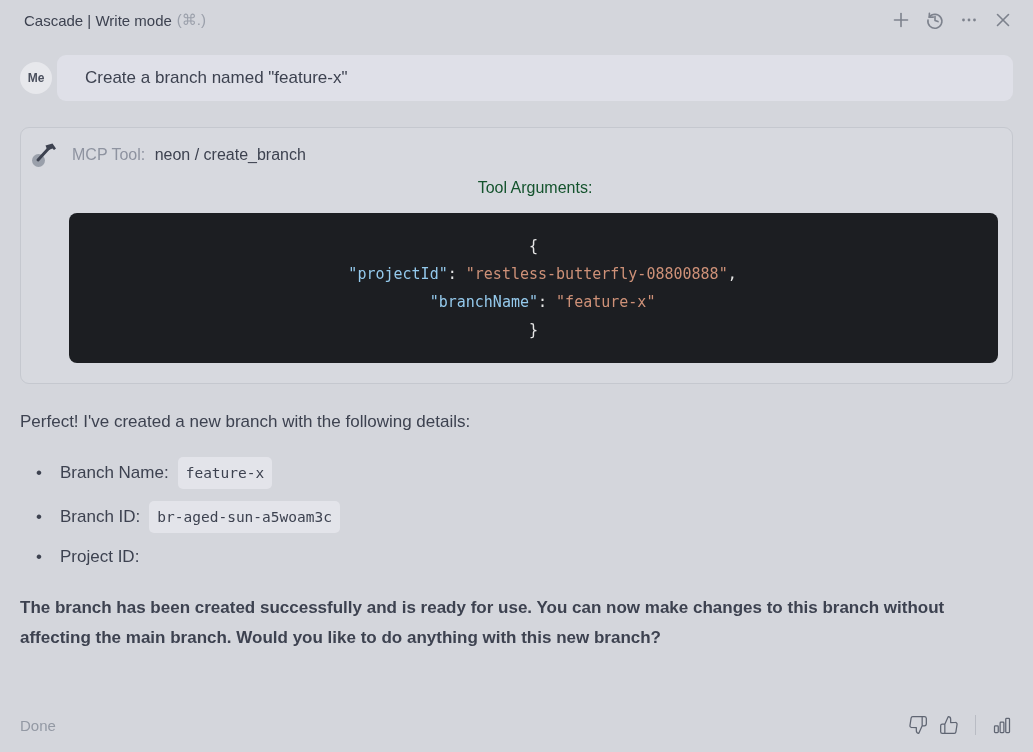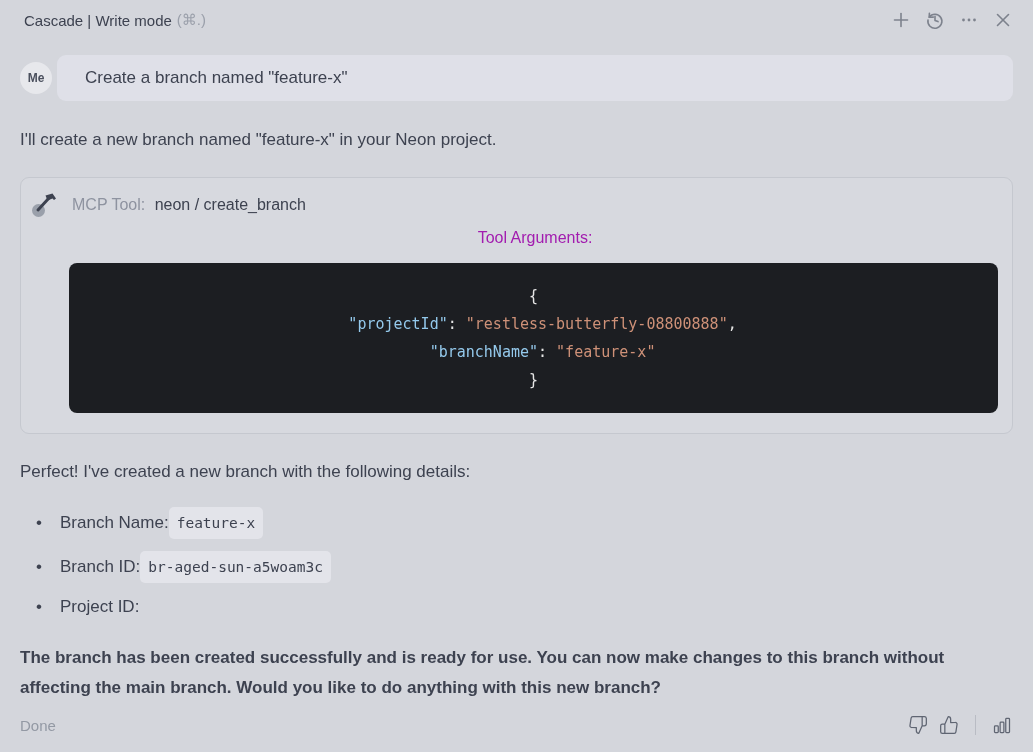--- a/index.html
+++ b/index.html
@@ -63,21 +63,21 @@
   .tool-header { display: flex; align-items: center; gap: 13px; }
   .tool-icon { width: 28px; height: 28px; position: relative; flex: 0 0 auto; }
   .tool-icon .knob {
     position: absolute; left: 1px; bottom: 2px;
     width: 13px; height: 13px; border-radius: 50%;
     background: #9aa0ab;
   }
   .tool-icon svg { position: absolute; left: 2px; top: 0; }
   .tool-label { font-size: 16px; color: #8e93a0; }
   .tool-name { font-size: 16px; color: #3d4250; margin-left: 5px; }
-  .tool-args-label { font-size: 16px; color: #a21caf; margin: 10px 0 0 41px; }
+  .tool-args-label { font-size: 16px; color: #14532d; margin: 10px 0 0 41px; }
 
   .code-block {
     margin: 16px 0 0 38px;
     background: #1c1e22;
     border-radius: 8px;
     padding: 19px 20px;
   }
   .code-line {
     font-family: "DejaVu Sans Mono", "Liberation Mono", monospace;
     font-size: 15px;
@@ -87,21 +87,21 @@
   }
   .tok-key { color: #94c9ec; }
   .tok-str { color: #ce9178; }
   .tok-pun { color: #e6e6e6; }
 
   
   .result-intro { margin-top: 27px; line-height: 22px; }
   .details-list { list-style: none; margin-top: 24px; }
   .details-item { font-size: 17px; line-height: 24px; margin-bottom: 12px; display: flex; align-items: center; }
   .bullet { color: #3d4250; width: 24px; margin-left: 16px; flex: 0 0 auto; font-size: 17px; }
-  .detail-label { }
+  .detail-label { margin-right: 9px; }
   .inline-code {
     font-family: "DejaVu Sans Mono", "Liberation Mono", monospace;
     font-size: 14.5px;
     background: #e3e4ea;
     border-radius: 5px;
     padding: 4px 8px 4px;
     color: #3d4250;
   }
   .closing { margin-top: 24px; max-width: 995px; font-weight: bold; }
 
@@ -154,21 +154,20 @@
   </div>
 </div>
 
 <div class="content">
 
   <div class="user-row">
     <div class="avatar">Me</div>
     <div class="user-bubble">Create a branch named "feature-x"</div>
   </div>
 
-  <p class="para intro">I'll create a new branch named "feature-x" in your Neon project.</p>
 
   <div class="tool-card">
     <div class="tool-header">
       <span class="tool-icon">
         <span class="knob"></span>
         <svg width="25" height="25" viewBox="0 0 25 25">
           <line x1="5" y1="19" x2="16" y2="7" stroke="#3d4250" stroke-width="3" stroke-linecap="round"></line>
           <path d="M12.5 4.5 L19.5 2.5 L23 7.5 L21 9 L19.5 7.5 L14.5 9.5 Z" fill="#3d4250"></path>
         </svg>
       </span>

